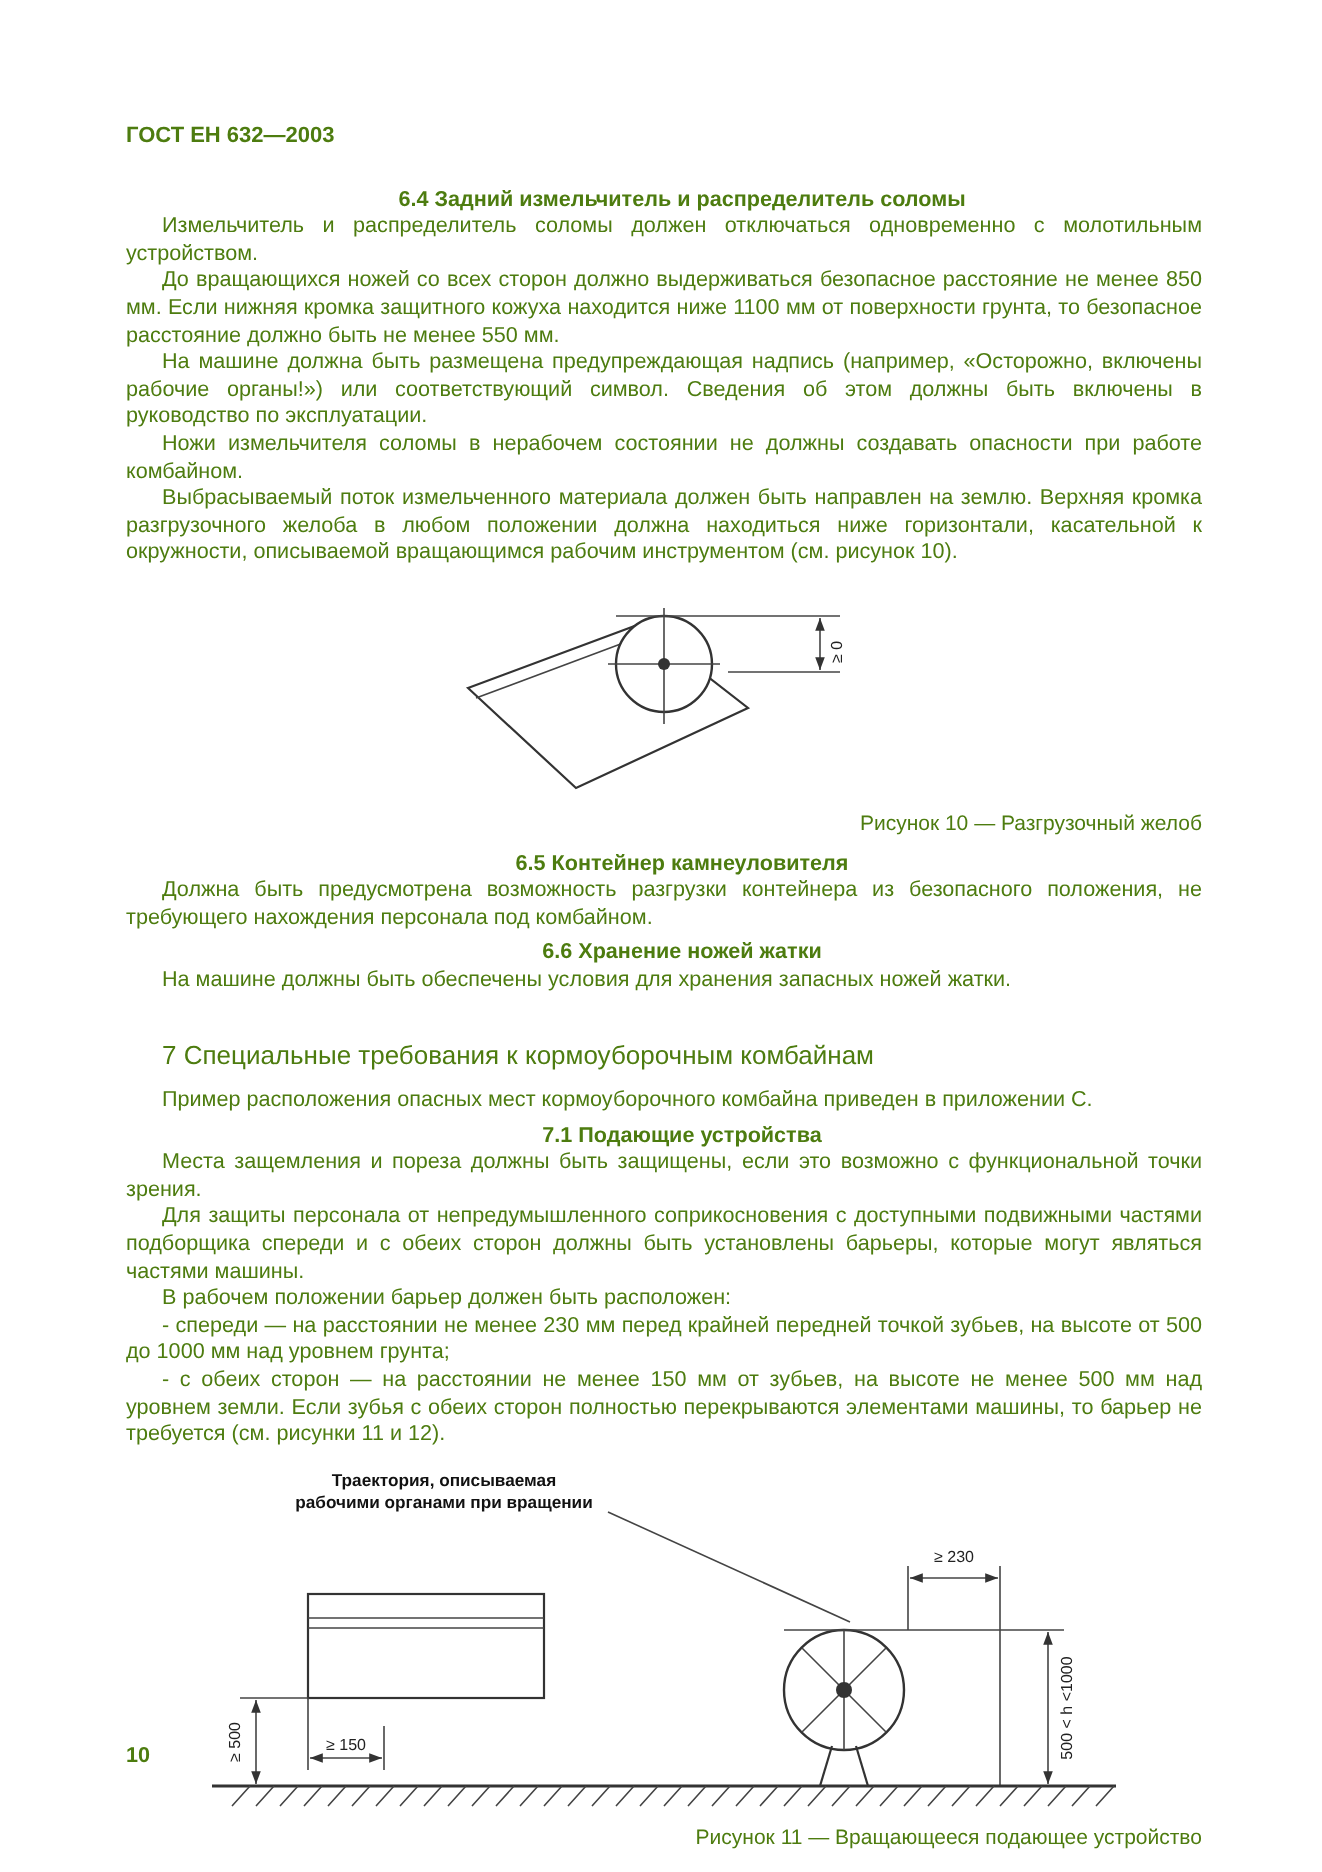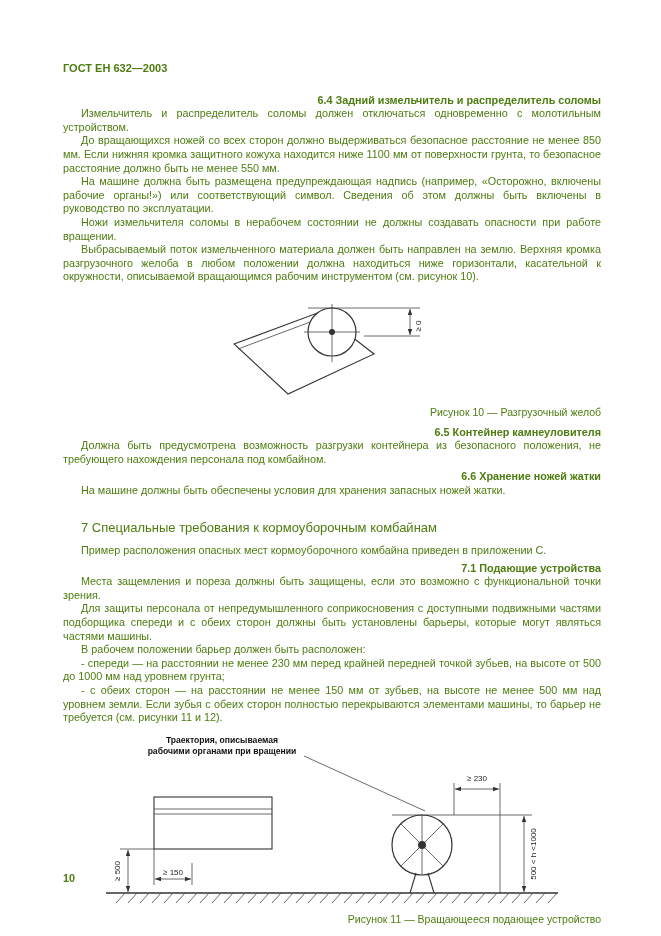--- a/index.html
+++ b/index.html
@@ -3,21 +3,21 @@
 <meta charset="utf-8">
 <style>
   html,body{margin:0;padding:0;background:#e8e8e8;}
   .page{
     position:relative;width:661px;height:936px;margin:0 auto;background:#ffffff;
     font-family:"Liberation Sans","DejaVu Sans",sans-serif;color:#4d7c0f;overflow:hidden;
     box-sizing:border-box;
   }
   .content{position:absolute;left:63px;top:62px;width:538px;font-size:10.8px;line-height:13.6px;text-align:justify;}
   .doc-header{font-weight:bold;font-size:11px;margin-bottom:18px;text-align:left;}
-  h3{font-size:10.8px;margin:4px 0 0 0;text-indent:18px;font-weight:bold;text-align:right;}
+  h3{font-size:10.8px;margin:4px 0 0 0;text-indent:18px;font-weight:bold;text-align:center;}
   h2{font-size:13px;margin:24px 0 9px 0;text-indent:18px;font-weight:normal;text-align:left;}
   p{margin:0;text-indent:18px;}
   .figure{text-align:center;margin:8px 0 4px 0;}
   .figure svg{display:inline-block;vertical-align:top;}
   .caption{font-size:10.5px;text-align:right;text-indent:0;margin:2px 0 6px 0;}
   .page-number{position:absolute;left:63px;top:872px;font-size:10.8px;font-weight:bold;}
   .tech{stroke:#333;stroke-width:1.1;fill:none;}
   .tech-thin{stroke:#444;stroke-width:0.8;fill:none;}
   .dim-text{font-size:8px;fill:#222;font-family:"Liberation Sans","DejaVu Sans",sans-serif;}
   .lbl-text{font-size:8.6px;fill:#111;font-weight:bold;font-family:"Liberation Sans","DejaVu Sans",sans-serif;}
@@ -27,21 +27,21 @@
 
 <div class="page">
   <div class="content">
 
     <div class="doc-header">ГОСТ ЕН 632—2003</div>
 
     <h3>6.4 Задний измельчитель и распределитель соломы</h3>
     <p>Измельчитель и распределитель соломы должен отключаться одновременно с молотильным устройством.</p>
     <p>До вращающихся ножей со всех сторон должно выдерживаться безопасное расстояние не менее 850 мм. Если нижняя кромка защитного кожуха находится ниже 1100 мм от поверхности грунта, то безопасное расстояние должно быть не менее 550 мм.</p>
     <p>На машине должна быть размещена предупреждающая надпись (например, «Осторожно, включены рабочие органы!») или соответствующий символ. Сведения об этом должны быть включены в руководство по эксплуатации.</p>
-    <p>Ножи измельчителя соломы в нерабочем состоянии не должны создавать опасности при работе вращении.</p>
+    <p>Ножи измельчителя соломы в нерабочем состоянии не должны создавать опасности при работе комбайном.</p>
     <p>Выбрасываемый поток измельченного материала должен быть направлен на землю. Верхняя кромка разгрузочного желоба в любом положении должна находиться ниже горизонтали, касательной к окружности, описываемой вращающимся рабочим инструментом (см. рисунок 10).</p>
 
     <div class="figure">
       <svg width="240" height="112" viewBox="0 0 240 112">
         <defs>
           <marker id="arr" markerWidth="9" markerHeight="7" refX="8" refY="3" orient="auto-start-reverse">
             <path d="M0 0 L8 3 L0 6 Z" fill="#333"></path>
           </marker>
         </defs>
         <g>

